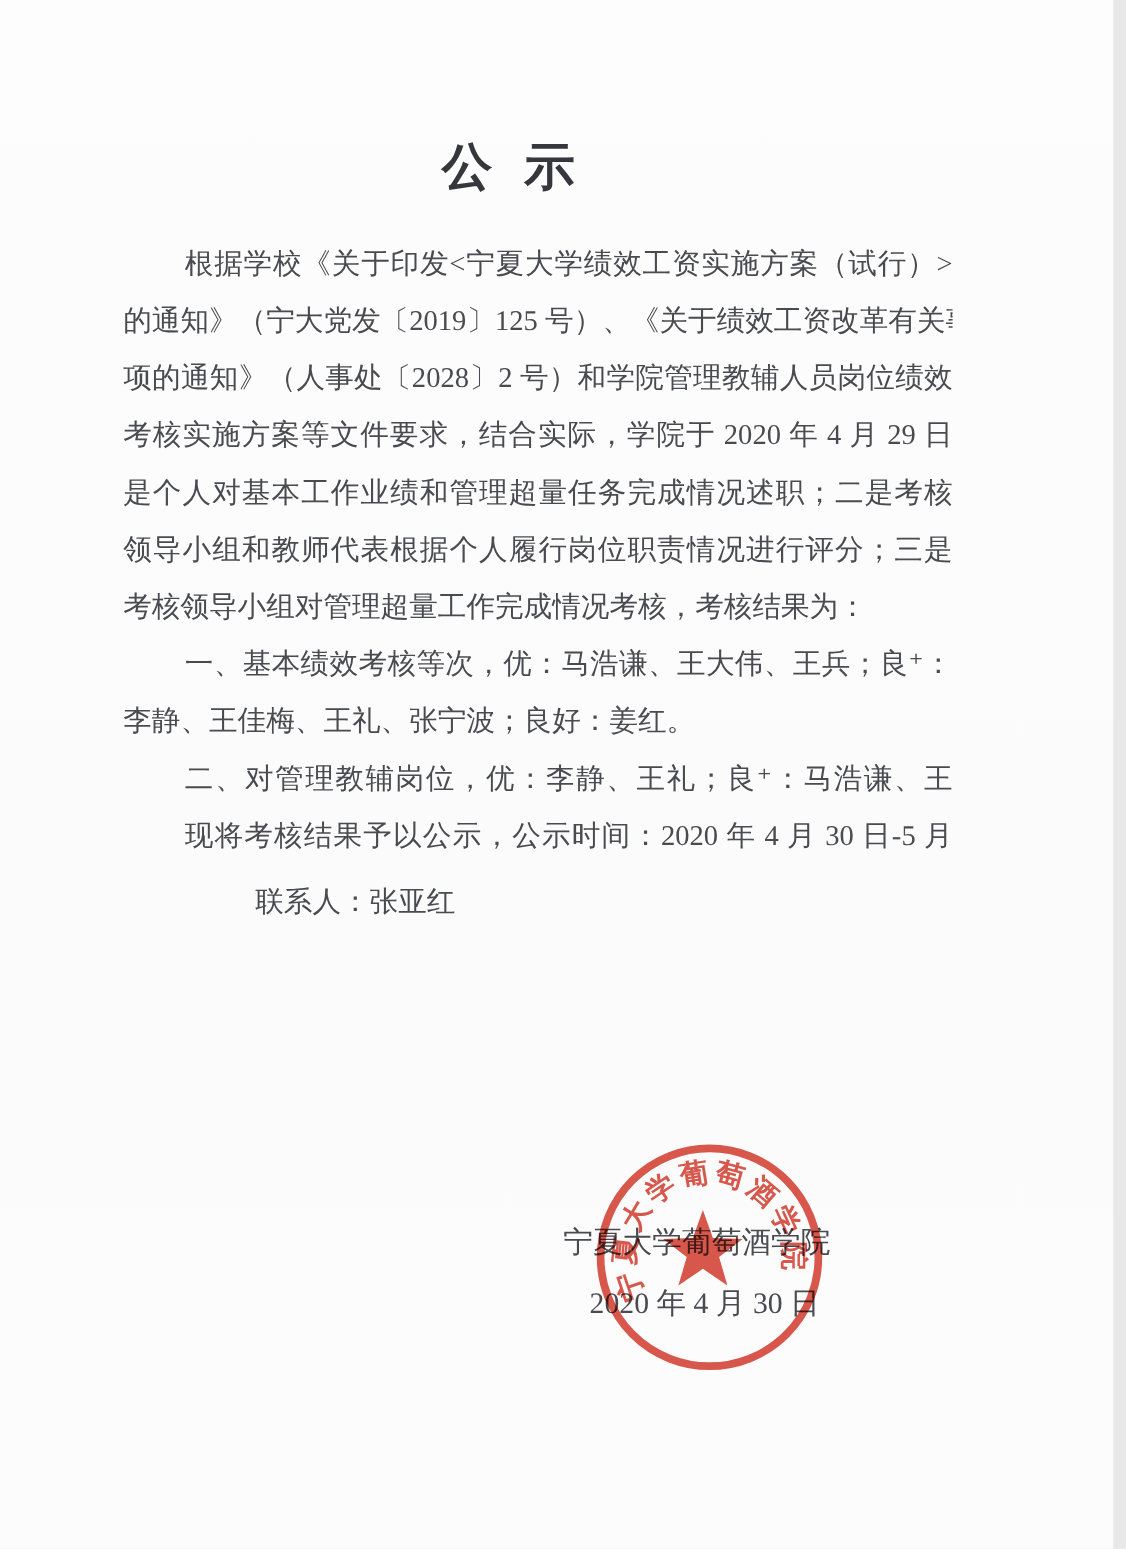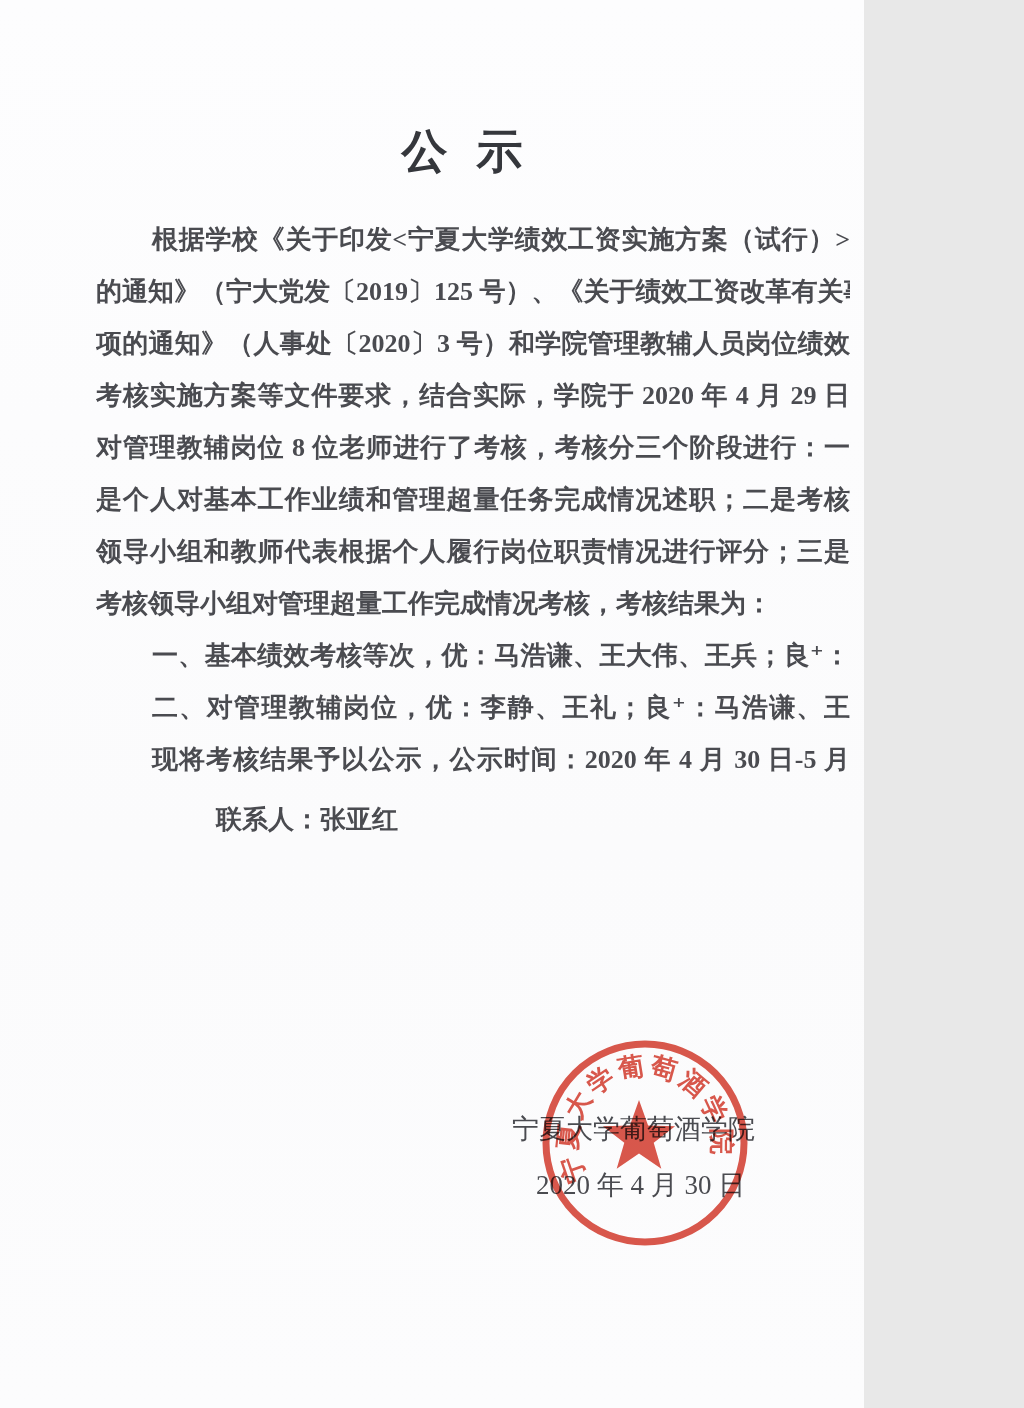--- a/index.html
+++ b/index.html
@@ -3,40 +3,39 @@
 <meta charset="utf-8">
 <style>
   html, body { margin: 0; padding: 0; }
   body {
     width: 1024px; height: 1408px;
     background: #e8e8e8;
     font-family: "Liberation Serif", "DejaVu Serif", serif;
   }
   .page {
     position: relative;
-    width: 864px; height: 1408px;
+    width: 1012px; height: 1408px;
     background: linear-gradient(180deg, #fdfdfe 0%, #fbfbfc 60%, #fcfcfd 100%);
     overflow: hidden;
   }
   .doc-title {
     position: absolute;
     left: 108px; top: 124px; width: 754px;
     text-align: center;
     transform: translateX(-22px);
     font-size: 46px; font-weight: bold;
     color: #35373c;
     white-space: pre;
     letter-spacing: 2px;
     line-height: 56px;
   }
   .body-block {
     position: absolute;
-    left: 96px; top: 214px; width: 754px;
+    left: 112px; top: 214px; width: 754px;
     color: #4a4b50;
-    font-weight: bold;
   }
   .line {
     height: 52px; line-height: 52px;
     font-size: 26px;
     text-align: justify;
     text-align-last: justify;
     overflow: hidden;
     white-space: nowrap;
   }
   .line.indent { text-indent: 56px; }
@@ -77,27 +76,27 @@
 </head>
 <body>
 
 <div class="page">
 
   <div class="doc-title">公  示</div>
 
   <div class="body-block">
     <div class="line indent">根据学校《关于印发&lt;宁夏大学绩效工资实施方案（试行）&gt;</div>
     <div class="line">的通知》（宁大党发〔2019〕125 号）、《关于绩效工资改革有关事</div>
-    <div class="line">项的通知》（人事处〔2020〕3 号）和学院管理教辅人员岗位绩效</div>
+    <div class="line">项的通知》（人事处〔2028〕2 号）和学院管理教辅人员岗位绩效</div>
     <div class="line">考核实施方案等文件要求，结合实际，学院于 2020 年 4 月 29 日</div>
-    <div class="line">对管理教辅岗位 8 位老师进行了考核，考核分三个阶段进行：一</div>
     <div class="line">是个人对基本工作业绩和管理超量任务完成情况述职；二是考核</div>
     <div class="line">领导小组和教师代表根据个人履行岗位职责情况进行评分；三是</div>
     <div class="line last">考核领导小组对管理超量工作完成情况考核，考核结果为：</div>
     <div class="line indent">一、基本绩效考核等次，优：马浩谦、王大伟、王兵；良⁺：</div>
+    <div class="line last">李静、王佳梅、王礼、张宁波；良好：姜红。</div>
     <div class="line indent">二、对管理教辅岗位，优：李静、王礼；良⁺：马浩谦、王</div>
     <div class="line indent">现将考核结果予以公示，公示时间：2020 年 4 月 30 日-5 月</div>
     <div class="line contact">联系人：张亚红</div>
   </div>
 
   <div class="signature-org">宁夏大学葡萄酒学院</div>
   <div class="signature-date">2020 年 4 月 30 日</div>
 
   <svg class="seal" viewBox="-103 -103 206 206" width="206" height="206" xmlns="http://www.w3.org/2000/svg">
     <circle cx="0" cy="0" r="99" fill="none" stroke-width="7" stroke="#d8493c"></circle>

